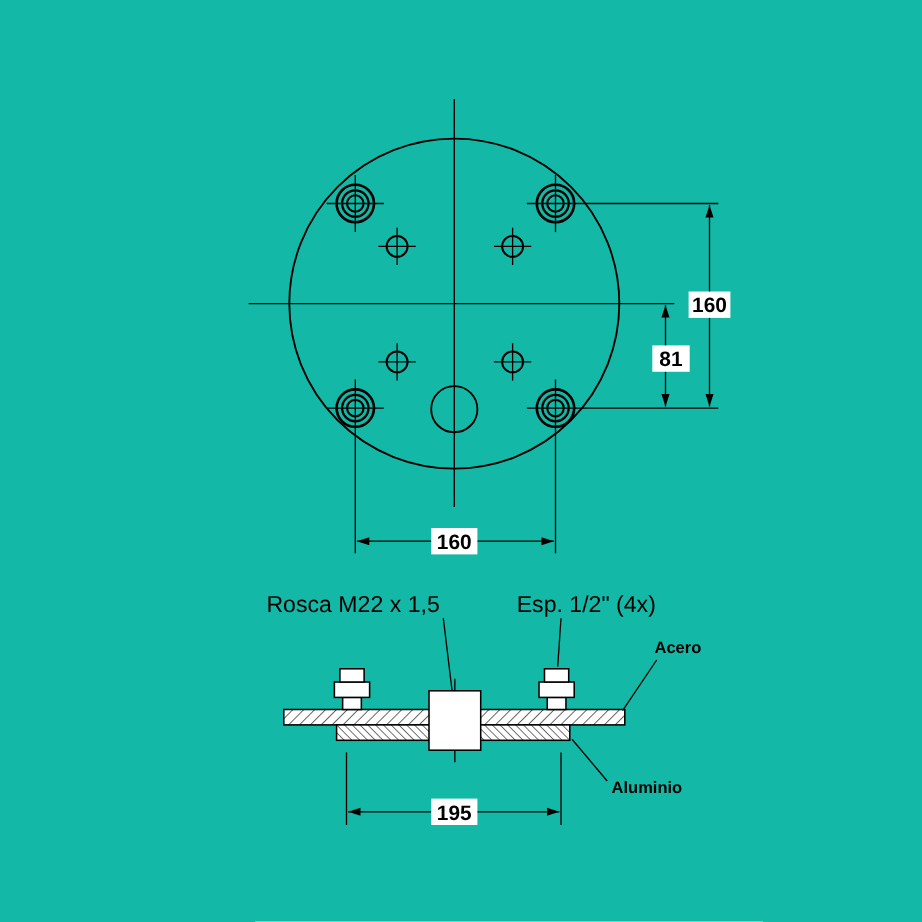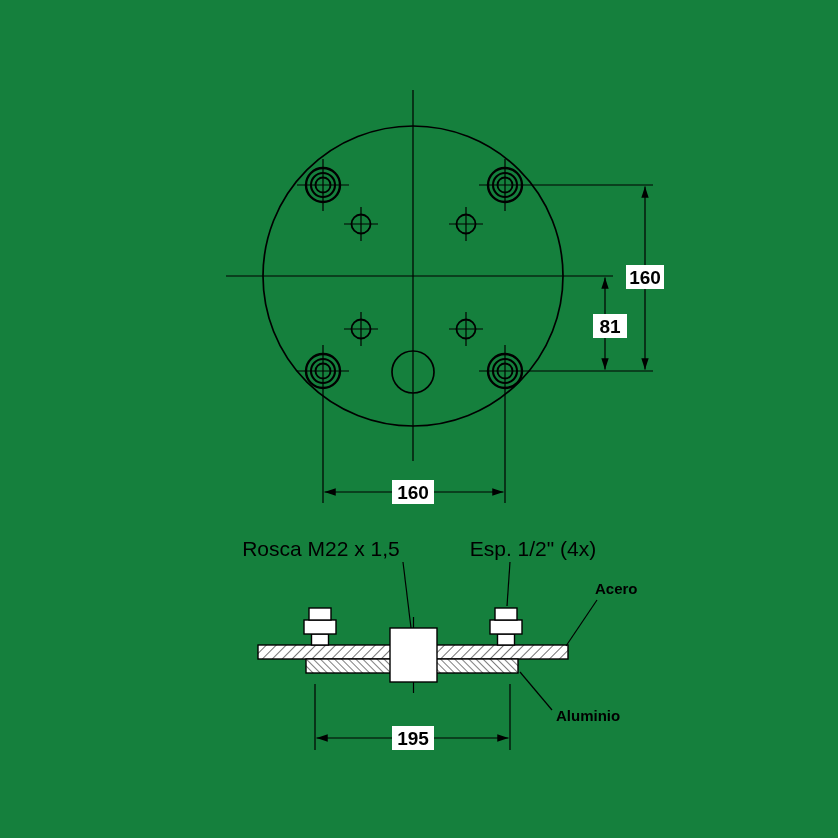--- a/index.html
+++ b/index.html
@@ -3,21 +3,21 @@
 <meta charset="utf-8">
 <style>
   html, body {
     margin: 0;
     padding: 0;
     background: #ffffff;
   }
   .stage {
     width: 838px;
     height: 838px;
-    background: #15803d;
+    background: #14b8a6;
     position: relative;
     font-family: "Liberation Sans", sans-serif;
     text-decoration: underline;
   }
   svg { display: block; }
   .thin   { stroke: #000; stroke-width: 1.2; fill: none; }
   .outline{ stroke: #000; stroke-width: 1.7; fill: none; }
   .plate  { stroke: #000; stroke-width: 1.4; }
   .dimln  { stroke: #000; stroke-width: 1.2; fill: none; }
   .leader { stroke: #000; stroke-width: 1.2; fill: none; }

